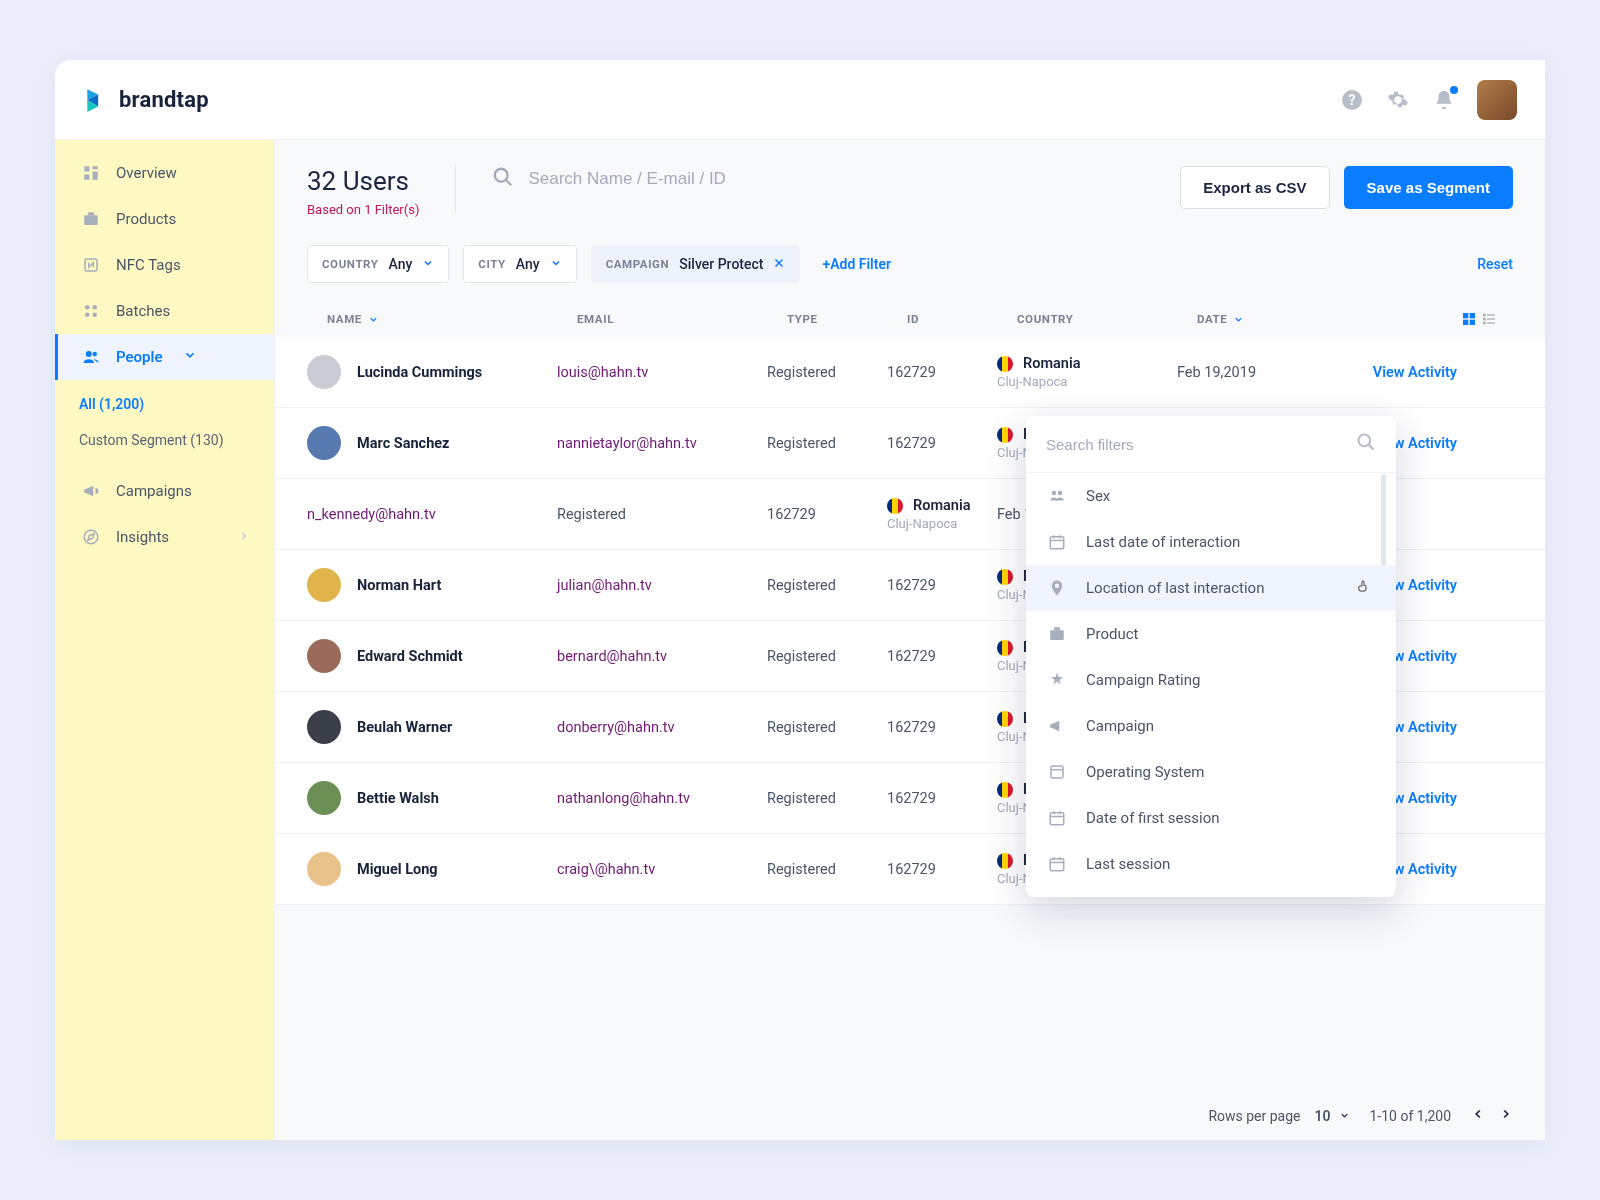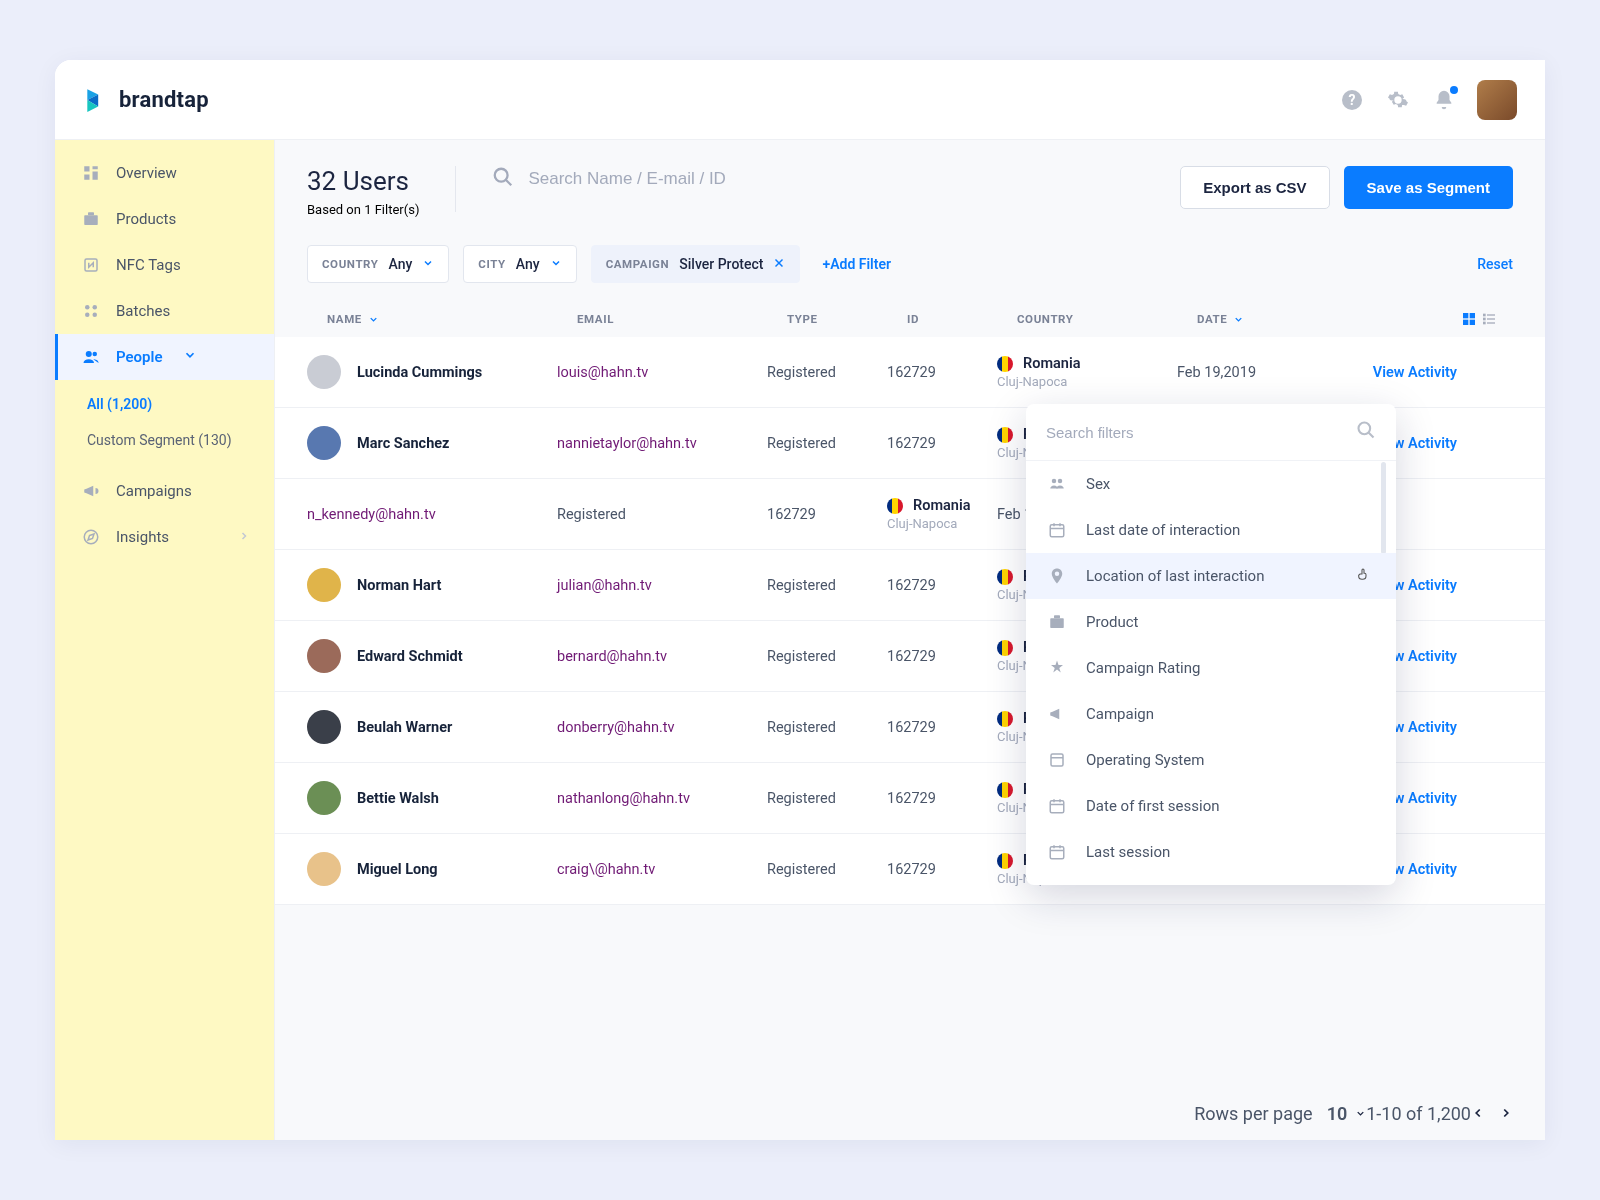--- a/index.html
+++ b/index.html
@@ -48,32 +48,32 @@
     display:flex; align-items:center; gap:16px;
     padding: 14px 24px; color:#4a5568; font-size:15px; cursor:pointer;
     border-left:3px solid transparent;
   }
   .nav-item.active {
     background:#f0f4ff; color:#0a7cff; font-weight:600;
     border-left:3px solid #0a7cff;
   }
   .nav-item .nav-icon { width:18px; height:18px; color:#a7aebc; flex-shrink:0; }
   .nav-item.active .nav-icon { color:#0a7cff; }
-  .sub-items { padding: 6px 0 10px 8px; }
+  .sub-items { padding: 6px 0 10px 0; }
   .sub-item { padding:10px 24px 10px 24px; font-size:14px; color:#5a6375; cursor:pointer; }
   .sub-item.active { color:#0a7cff; font-weight:600; }
 
   
   .main { flex:1; background:#f8f9fb; display:flex; flex-direction:column; min-width:0; position:relative; }
   .toolbar {
     padding: 26px 32px 20px 32px;
     display:flex; align-items:flex-start; gap:36px;
   }
   .title-block h1 { font-size:26px; font-weight:400; color:#1c2540; }
-  .title-block p { font-size:13px; color:#000000; margin-top:6px; }
+  .title-block p { font-size:13px; color:#be185d; margin-top:6px; }
   .divider-v { width:1px; height:46px; background:#e4e7ee; }
   .search-box { display:flex; align-items:center; gap:14px; flex:1; }
   .search-box input {
     border:none; background:transparent; font-size:17px; color:#333; outline:none; width:100%;
   }
   .search-box input::placeholder { color:#a3aabb; }
   .actions { display:flex; gap:14px; }
   .btn {
     padding: 12px 22px; border-radius:5px; font-size:15px; font-weight:600; cursor:pointer;
     border:1px solid transparent; white-space:nowrap;
@@ -121,41 +121,41 @@
   .country { display:flex; flex-direction:column; gap:2px; }
   .cline { display:flex; align-items:center; gap:10px; }
   .flag { width:16px; height:16px; border-radius:50%; display:inline-block; background: linear-gradient(90deg,#012b7f 33%,#ffd400 33%,#ffd400 66%,#d8172c 66%); }
   .city { color:#a3aabb; font-size:13px; }
   .date { color:#4a5568; }
   .view-link { color:#0a7cff; font-weight:600; cursor:pointer; text-align:right; }
   .view-toggles { display:flex; gap:4px; justify-content:flex-end; color:#a7aebc; }
 
   
   .dropdown {
-    position:absolute; top:264px; left:751px; width:370px;
+    position:absolute; top:276px; left:751px; width:370px;
     background:#fff; border-radius:8px; box-shadow:0 12px 40px rgba(20,30,80,0.18);
     z-index:40; padding-bottom:10px;
     display:flex; flex-direction:column;
   }
   .dd-search { display:flex; align-items:center; padding:16px 20px; border-bottom:1px solid #f0f2f6; gap:10px;}
   .dd-search input { border:none; outline:none; font-size:15px; flex:1; color:#333; }
   .dd-search input::placeholder { color:#a3aabb; }
   .dd-item {
     display:flex; align-items:center; gap:18px; padding:14px 22px;
     color:#4a5568; font-size:15px; cursor:pointer; position:relative;
   }
   .dd-item.hover { background:#f0f4ff; }
   .dd-icon { width:20px; color:#a7aebc; display:flex; }
   .dd-scroll { width:5px; height:92px; background:#e2e6ee; border-radius:3px; position:absolute; right:10px; top:58px; }
   .hand { position:absolute; right:24px; }
 
   
   .pagination {
     display:flex; align-items:center; justify-content:flex-end;
-    padding:16px 32px; font-size:18px; color:#4a5568;
+    gap:20px; padding:16px 32px; font-size:14px; color:#4a5568;
   }
   .pagination .pp { display:flex; align-items:center; gap:8px; }
   .pagination .nav { display:flex; gap:14px; }
   .pagination .chev-btn { cursor:pointer; color:#1c2540; }
 </style>
 </head>
 <body>
 
 <div class="app">
 

